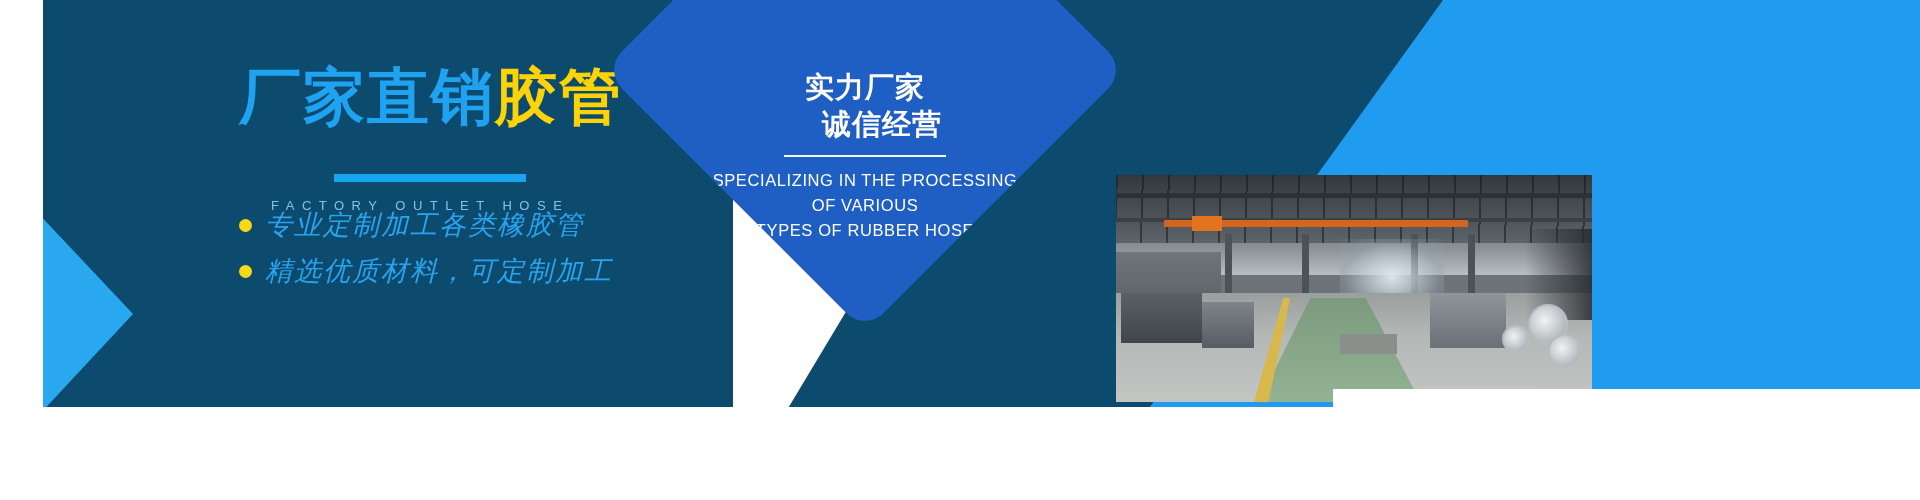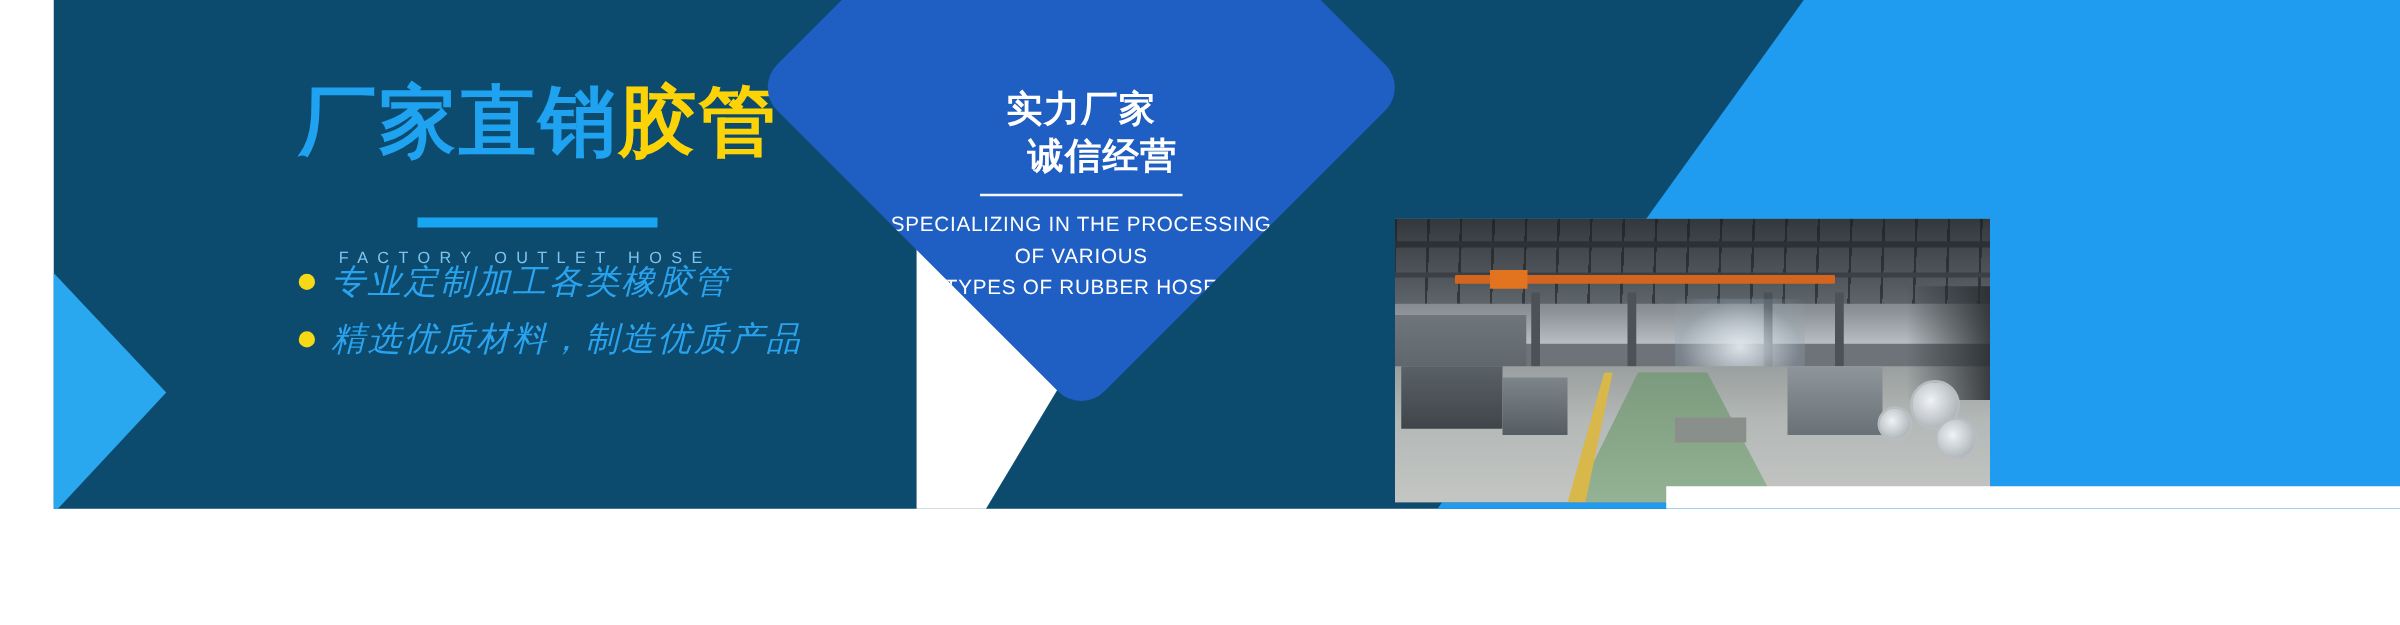--- a/index.html
+++ b/index.html
@@ -219,21 +219,21 @@
 
   <div class="sub-en">FACTORY OUTLET HOSE</div>
 
   <div class="bullets">
     <div class="bullet-row">
       <span class="bullet-dot"></span>
       <span class="bullet-text">专业定制加工各类橡胶管</span>
     </div>
     <div class="bullet-row">
       <span class="bullet-dot"></span>
-      <span class="bullet-text">精选优质材料，制造优质产品</span>
+      <span class="bullet-text">精选优质材料，可定制加工</span>
     </div>
   </div>
 
   <div class="diamond-wrap"></div>
   <div class="diamond-content">
     <div class="diamond-inner">
       <div class="d-cn">
         <span>实力厂家</span>
         <span class="ln2">诚信经营</span>
       </div>

